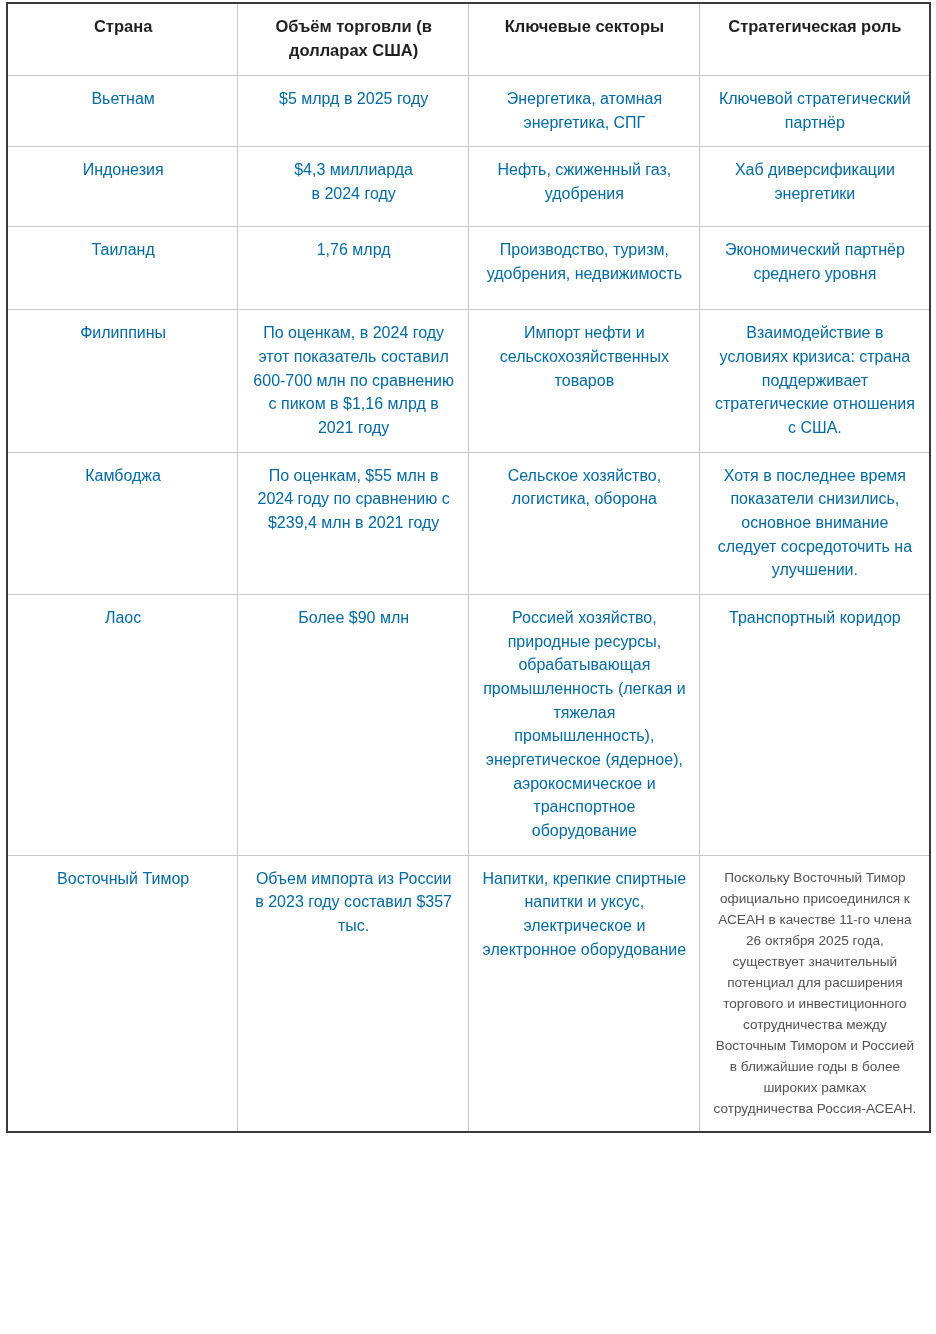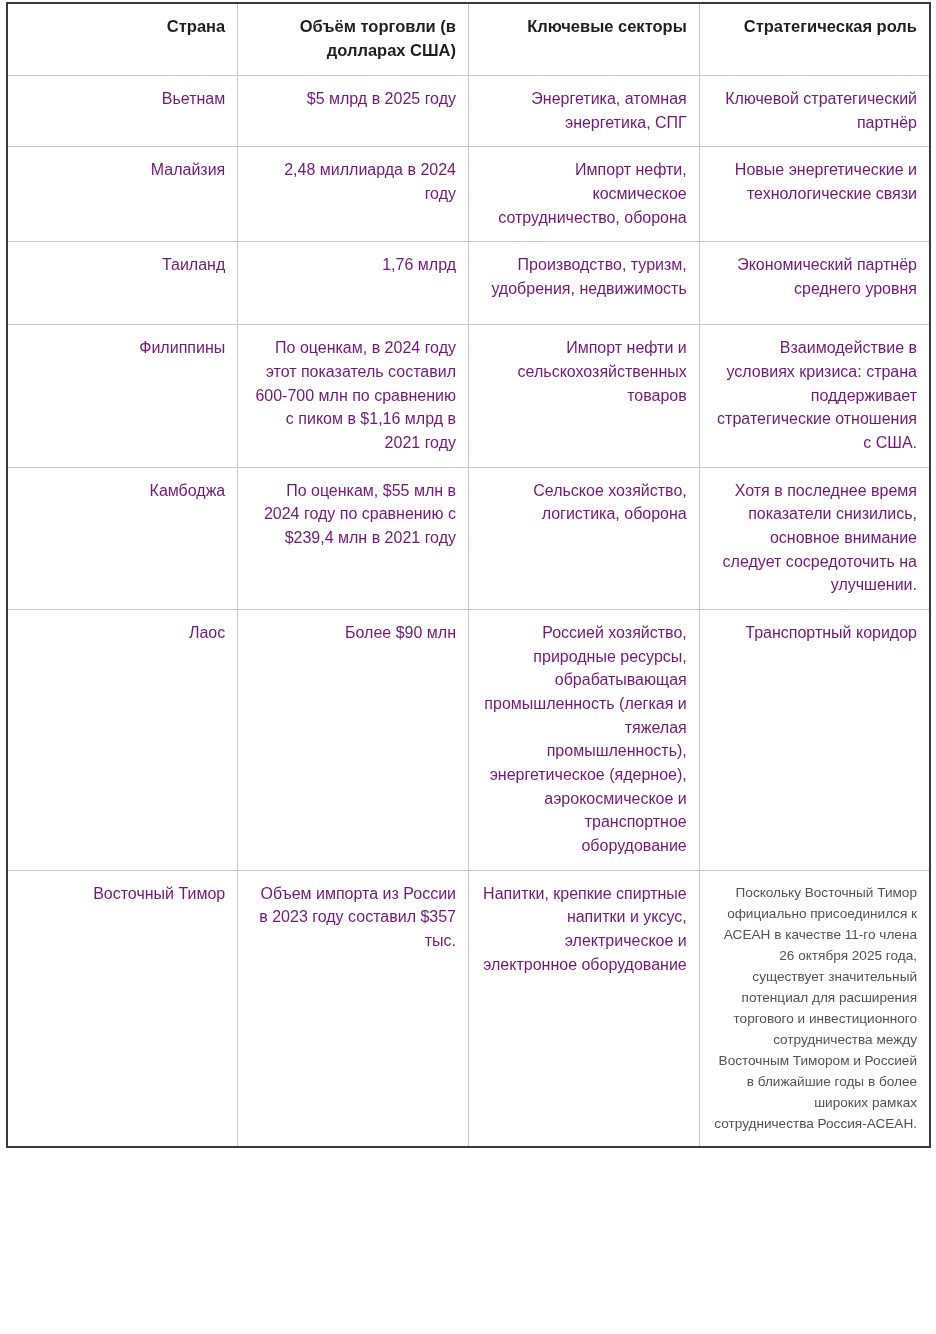--- a/index.html
+++ b/index.html
@@ -19,33 +19,33 @@
     border-collapse: collapse;
     table-layout: fixed;
     border: 2px solid #3a3a3a;
     background: #ffffff;
   }
   table.trade-table col { width: 25%; }
   table.trade-table th,
   table.trade-table td {
     border: 1px solid #c7c7c7;
     vertical-align: top;
-    text-align: right;
+    text-align: center;
     padding: 11px 12px 12px 13px;
     white-space: pre-line;
     overflow-wrap: break-word;
   }
   table.trade-table th {
     color: #1f1f1f;
     font-size: 16.5px;
     font-weight: 700;
     line-height: 1.45;
   }
   table.trade-table td {
-    color: #701a75;
+    color: #0369a1;
     font-size: 16px;
     font-weight: 400;
     line-height: 1.48;
   }
   table.trade-table td.small-note {
     font-size: 13.6px;
     line-height: 1.55;
     color: #525252;
   }
   
@@ -81,24 +81,25 @@
       </tr>
     </thead>
     <tbody>
       <tr>
         <td>Вьетнам</td>
         <td>$5 млрд в 2025 году</td>
         <td>Энергетика, атомная энергетика, СПГ</td>
         <td>Ключевой стратегический партнёр</td>
       </tr>
       <tr>
-        <td>Малайзия</td>
-        <td>2,48 миллиарда в 2024 году</td>
-        <td>Импорт нефти, космическое сотрудничество, оборона</td>
-        <td>Новые энергетические и технологические связи</td>
+        <td>Индонезия</td>
+        <td>$4,3 миллиарда
+в 2024 году</td>
+        <td>Нефть, сжиженный газ, удобрения</td>
+        <td>Хаб диверсификации энергетики</td>
       </tr>
       <tr>
         <td>Таиланд</td>
         <td>1,76 млрд</td>
         <td>Производство, туризм, удобрения, недвижимость</td>
         <td>Экономический партнёр среднего уровня</td>
       </tr>
       <tr>
         <td>Филиппины</td>
         <td>По оценкам, в 2024 году этот показатель составил 600-700 млн по сравнению с пиком в $1,16 млрд в 2021 году</td>

